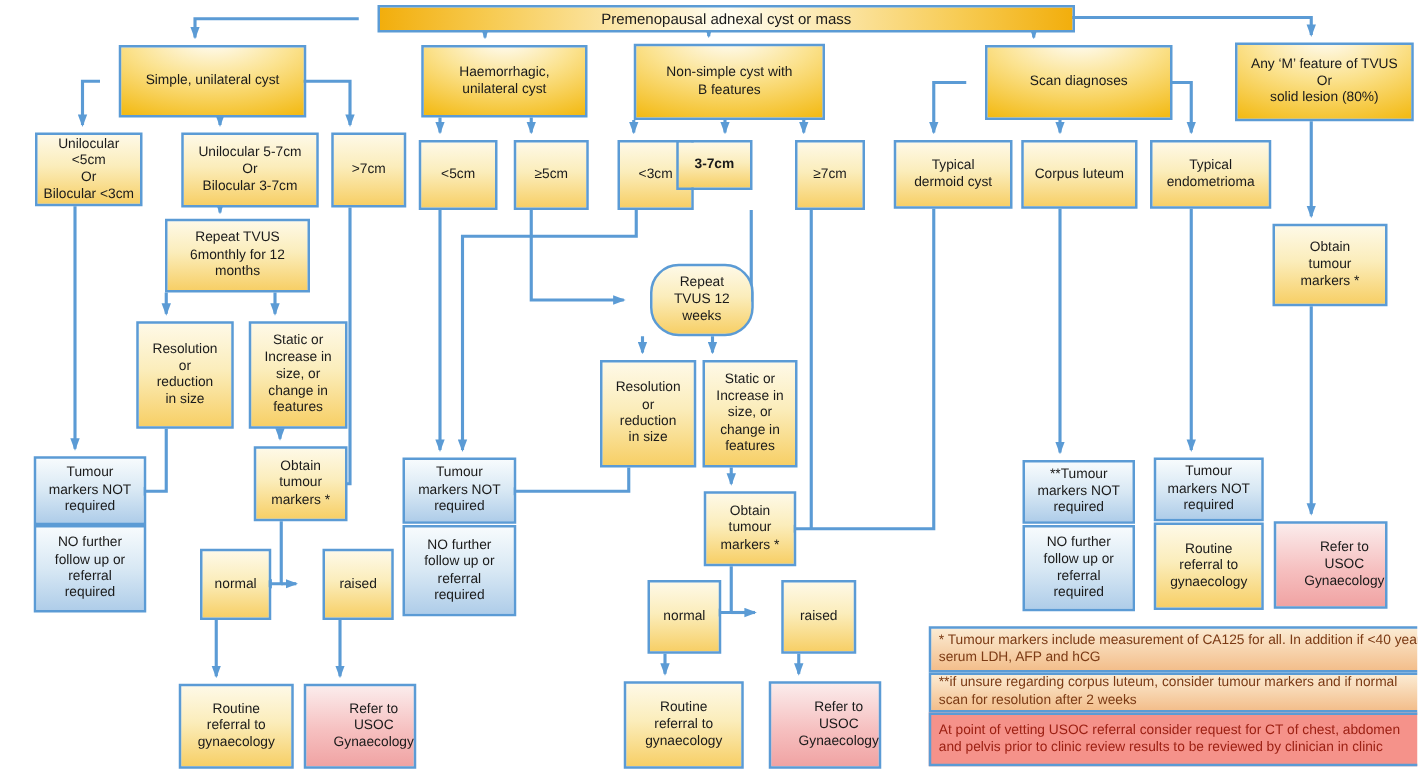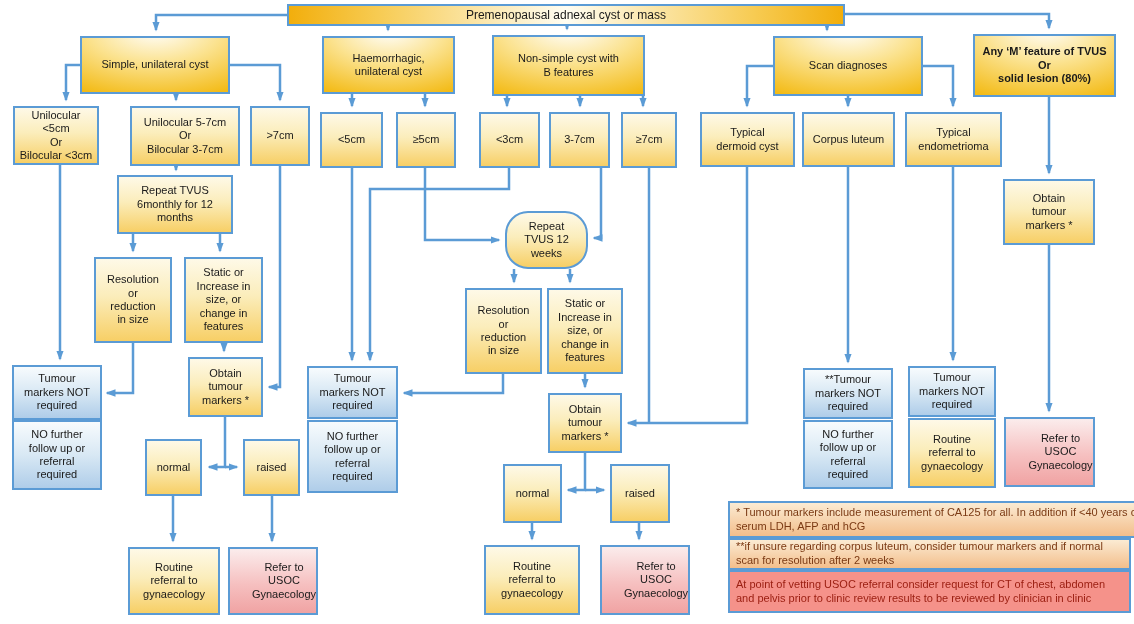--- a/index.html
+++ b/index.html
@@ -6,21 +6,21 @@
   .canvas{
     position:relative;width:1134px;height:624px;background:#ffffff;
     font-family:"Liberation Sans",sans-serif;color:#1a1a1a;overflow:hidden;
   }
   svg.wires{position:absolute;left:0;top:0;z-index:1;}
   .node{
     position:absolute;box-sizing:border-box;z-index:2;
     border:2.5px solid #5B9BD5;
     display:flex;align-items:center;justify-content:center;
     text-align:center;font-size:11px;line-height:1.22;
-    white-space:pre-line;padding:2px;
+    white-space:pre-line;padding:2px;margin-left:15px;
   }
   .banner{
     background:linear-gradient(90deg,#F2AE0C 0%,#F7CB52 16%,#FFFDF2 50%,#F7CB52 84%,#F2AE0C 100%);
     font-size:12px;
   }
   .header{
     background:radial-gradient(ellipse 95% 130% at 50% -15%,#FFFFFF 0%,#FBE28E 48%,#F3BB17 100%);
   }
   .yellow{
     background:linear-gradient(180deg,#FEF9E7 0%,#FBEDBB 45%,#F7CF66 100%);
@@ -100,35 +100,35 @@
   </svg>
 
   <div class="node banner" style="left:287px;top:4px;width:558px;height:22px;">Premenopausal adnexal cyst or mass</div>
 
   <div class="node header" style="left:80px;top:36px;width:150px;height:58px;">Simple, unilateral cyst</div>
   <div class="node header" style="left:322px;top:36px;width:133px;height:58px;">Haemorrhagic,
 unilateral cyst</div>
   <div class="node header" style="left:492px;top:35px;width:153px;height:61px;">Non-simple cyst with
 B features</div>
   <div class="node header" style="left:773px;top:36px;width:150px;height:60px;">Scan diagnoses</div>
-  <div class="node header" style="left:973px;top:34px;width:143px;height:63px;font-weight:bold;">Any ‘M’ feature of TVUS
+  <div class="node header" style="left:973px;top:34px;width:143px;height:63px;">Any ‘M’ feature of TVUS
 Or
 solid lesion (80%)</div>
 
   <div class="node yellow" style="left:13px;top:106px;width:86px;height:59px;">Unilocular &lt;5cm
 Or
 Bilocular &lt;3cm</div>
   <div class="node yellow" style="left:130px;top:106px;width:110px;height:60px;">Unilocular 5-7cm
 Or
 Bilocular 3-7cm</div>
   <div class="node yellow" style="left:250px;top:106px;width:60px;height:60px;">&gt;7cm</div>
   <div class="node yellow" style="left:320px;top:112px;width:63px;height:56px;">&lt;5cm</div>
   <div class="node yellow" style="left:396px;top:112px;width:60px;height:56px;">≥5cm</div>
   <div class="node yellow" style="left:479px;top:112px;width:61px;height:56px;">&lt;3cm</div>
-  <div class="node yellow" style="left:549px;top:112px;width:61px;height:56px;">3-7cm</div>
+  <div class="node yellow" style="left:526px;top:112px;width:61px;height:40px;font-weight:bold;">3-7cm</div>
   <div class="node yellow" style="left:621px;top:112px;width:56px;height:56px;">≥7cm</div>
   <div class="node yellow" style="left:700px;top:112px;width:95px;height:55px;">Typical
 dermoid cyst</div>
   <div class="node yellow" style="left:802px;top:112px;width:93px;height:55px;">Corpus luteum</div>
   <div class="node yellow" style="left:905px;top:112px;width:97px;height:55px;">Typical
 endometrioma</div>
   <div class="node yellow" style="left:1003px;top:179px;width:92px;height:66px;">Obtain
 tumour
 markers *</div>
 

